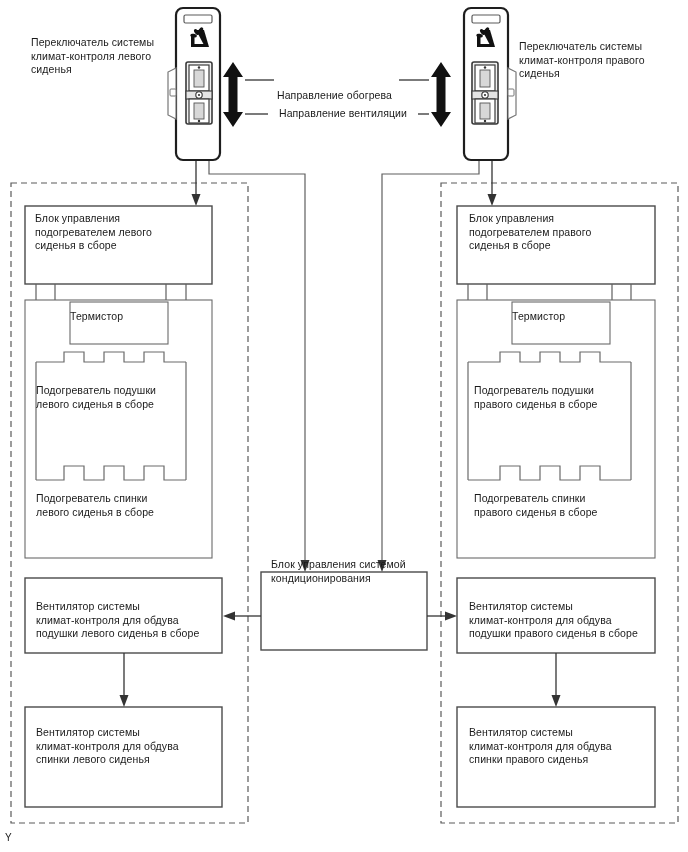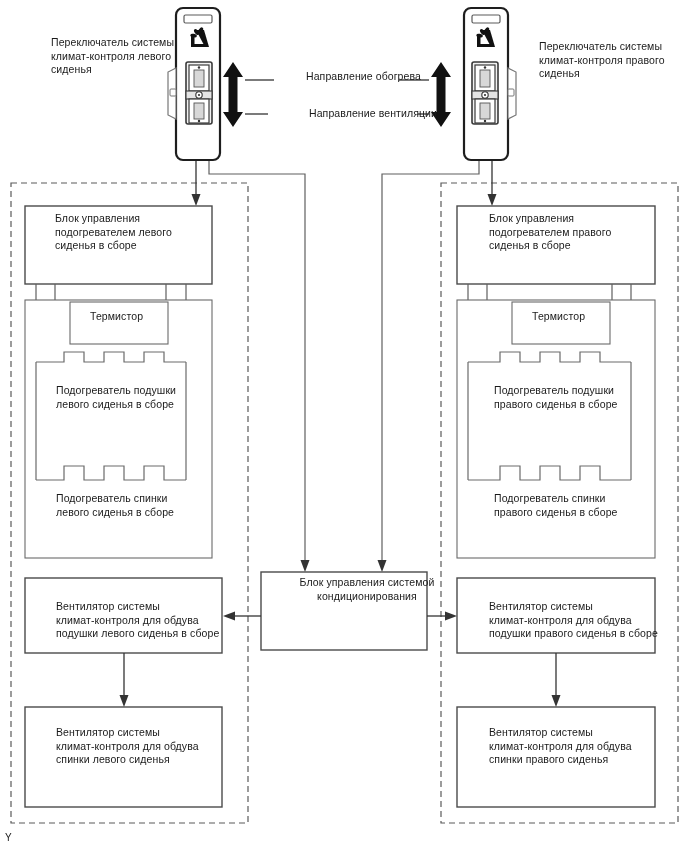--- a/index.html
+++ b/index.html
@@ -57,21 +57,20 @@
     stroke-width: 1.2;
   }
   .lbl {
     position: absolute;
     font-family: "Liberation Sans", sans-serif;
     font-size: 10.5px;
     line-height: 13.6px;
     color: #1a1a1a;
     white-space: pre-line;
     letter-spacing: 0.1px;
-    margin-left: 20px;
   }
   .lbl-center {
     text-align: left;
   }
   .corner-mark {
     position: absolute;
     left: 5px;
     top: 832px;
     font-size: 10px;
     color: #222;
@@ -236,22 +235,22 @@
     </g>
   </svg>
 
   <div class="lbl" style="left:31px; top:36px; width:142px;">Переключатель системы
 климат-контроля левого
 сиденья</div>
   <div class="lbl" style="left:519px; top:40px; width:150px;">Переключатель системы
 климат-контроля правого
 сиденья</div>
 
-  <div class="lbl" style="left:277px; top:70px; width:124px; text-align:right;">Направление обогрева</div>
-  <div class="lbl" style="left:279px; top:107px; width:148px; text-align:center;">Направление вентиляции</div>
+  <div class="lbl" style="left:277px; top:89px; width:124px; text-align:left;">Направление обогрева</div>
+  <div class="lbl" style="left:259px; top:107px; width:148px; text-align:right;">Направление вентиляции</div>
 
   <div class="lbl" style="left:35px; top:212px; width:170px;">Блок управления
 подогревателем левого
 сиденья в сборе</div>
   <div class="lbl lbl-center" style="left:70px; top:310px; width:98px;">Термистор</div>
   <div class="lbl lbl-center" style="left:36px; top:384px; width:150px;">Подогреватель подушки
 левого сиденья в сборе</div>
   <div class="lbl lbl-center" style="left:36px; top:492px; width:150px;">Подогреватель спинки
 левого сиденья в сборе</div>
   <div class="lbl" style="left:36px; top:600px; width:182px;">Вентилятор системы
@@ -269,18 +268,18 @@
 правого сиденья в сборе</div>
   <div class="lbl lbl-center" style="left:474px; top:492px; width:152px;">Подогреватель спинки
 правого сиденья в сборе</div>
   <div class="lbl" style="left:469px; top:600px; width:184px;">Вентилятор системы
 климат-контроля для обдува
 подушки правого сиденья в сборе</div>
   <div class="lbl" style="left:469px; top:726px; width:184px;">Вентилятор системы
 климат-контроля для обдува
 спинки правого сиденья</div>
 
-  <div class="lbl" style="left:271px; top:576px; width:152px;text-align:center;">Блок управления системой
+  <div class="lbl" style="left:271px; top:558px; width:152px;">Блок управления системой
 кондиционирования</div>
 
   <div class="corner-mark">Y</div>
 
 </div>
 
 </body></html>

